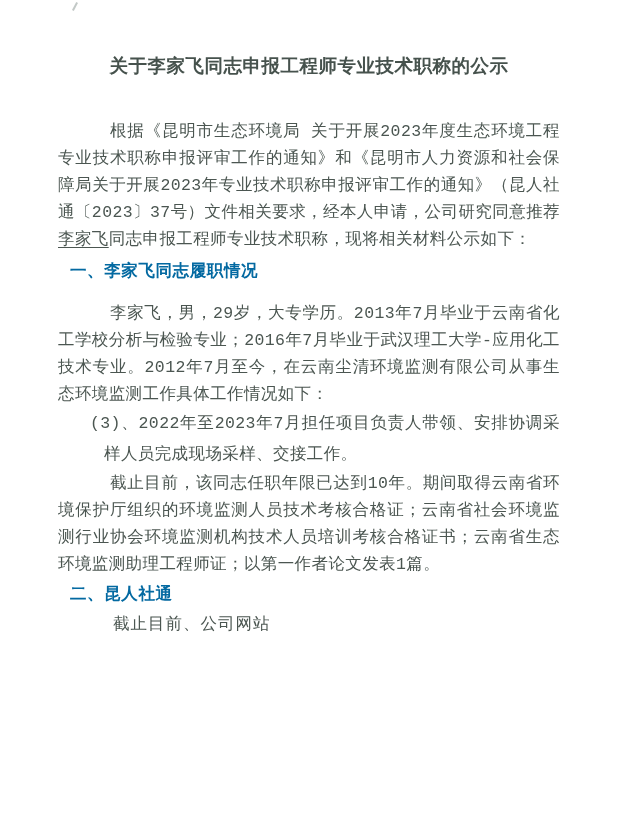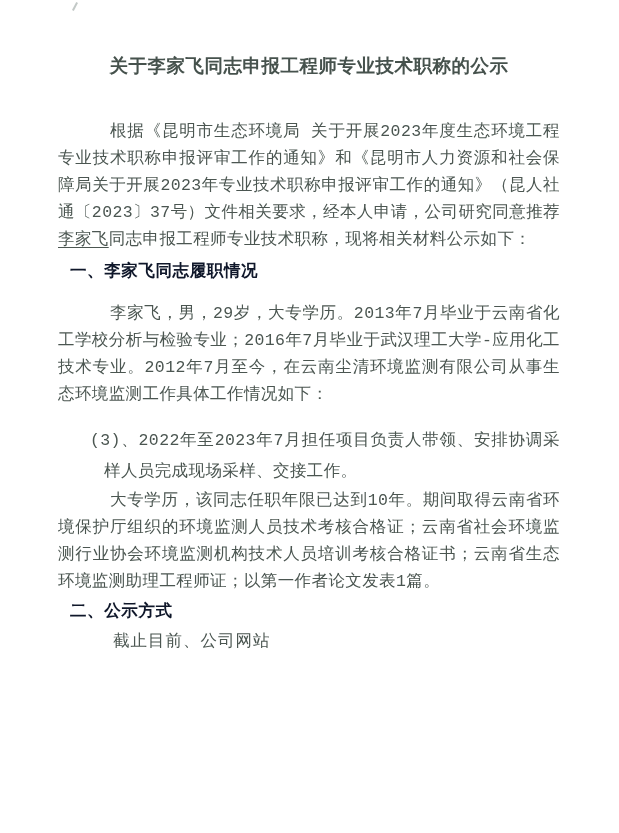--- a/index.html
+++ b/index.html
@@ -41,29 +41,29 @@
     letter-spacing: 0.4px;
     font-family: Liberation Mono, monospace;
   }
   .p-intro   { margin-top: 38px; text-indent: 52px; }
   .heading {
     margin: 0 0 0 12px;
     font-size: 16.5px;
     font-weight: bold;
     line-height: 27px;
     letter-spacing: 0.6px;
-    color: #0f172a;
+    color: #0369a1;
   }
   .h1 { margin-top: 4px; }
   .s1-intro { margin-top: 16px; text-indent: 52px; }
   .li { line-height: 31px; }
   .li-first { margin-top: 4px; text-indent: 32px; }
   .li-hang  { padding-left: 46px; text-indent: -14px; }
   .li2 { margin-top: 2px; }
-  .li3 { margin-top: 17px; }
+  .li3 { margin-top: 0; }
   .summary { margin-top: 0; text-indent: 52px; }
   .h2 { margin-top: 2px; }
   .p-last { margin-top: 4px; text-indent: 55px; letter-spacing: 1px; }
   .u {
     text-decoration: underline;
     text-underline-offset: 3px;
   }
 </style>
 </head>
 <body>
@@ -77,19 +77,19 @@
   <p class="para p-intro"><span>根据《昆明市生态环境局 关于开展2023年度生态环境工程专业技术职称申报评审工作的通知》和《昆明市人力资源和社会保障局关于开展2023年专业技术职称申报评审工作的通知》（昆人社通〔2023〕37号）文件相关要求，经本人申请，公司研究同意推荐</span><span class="u">李家飞</span><span>同志申报工程师专业技术职称，现将相关材料公示如下：</span></p>
 
   <h2 class="heading h1">一、李家飞同志履职情况</h2>
 
   <p class="para s1-intro">李家飞，男，29岁，大专学历。2013年7月毕业于云南省化工学校分析与检验专业；2016年7月毕业于武汉理工大学-应用化工技术专业。2012年7月至今，在云南尘清环境监测有限公司从事生态环境监测工作具体工作情况如下：</p>
 
 
 
   <p class="para li li-hang li3">(3)、2022年至2023年7月担任项目负责人带领、安排协调采样人员完成现场采样、交接工作。</p>
 
-  <p class="para summary">大专学历，该同志任职年限已达到10年。期间取得云南省环境保护厅组织的环境监测人员技术考核合格证；云南省社会环境监测行业协会环境监测机构技术人员培训考核合格证书；云南省生态环境监测助理工程师证；以第一作者论文发表1篇。</p>
+  <p class="para summary">截止目前，该同志任职年限已达到10年。期间取得云南省环境保护厅组织的环境监测人员技术考核合格证；云南省社会环境监测行业协会环境监测机构技术人员培训考核合格证书；云南省生态环境监测助理工程师证；以第一作者论文发表1篇。</p>
 
-  <h2 class="heading h2">二、公示方式</h2>
+  <h2 class="heading h2">二、昆人社通</h2>
 
   <p class="para p-last">截止目前、公司网站</p>
 
 </div>
 
 </body></html>

